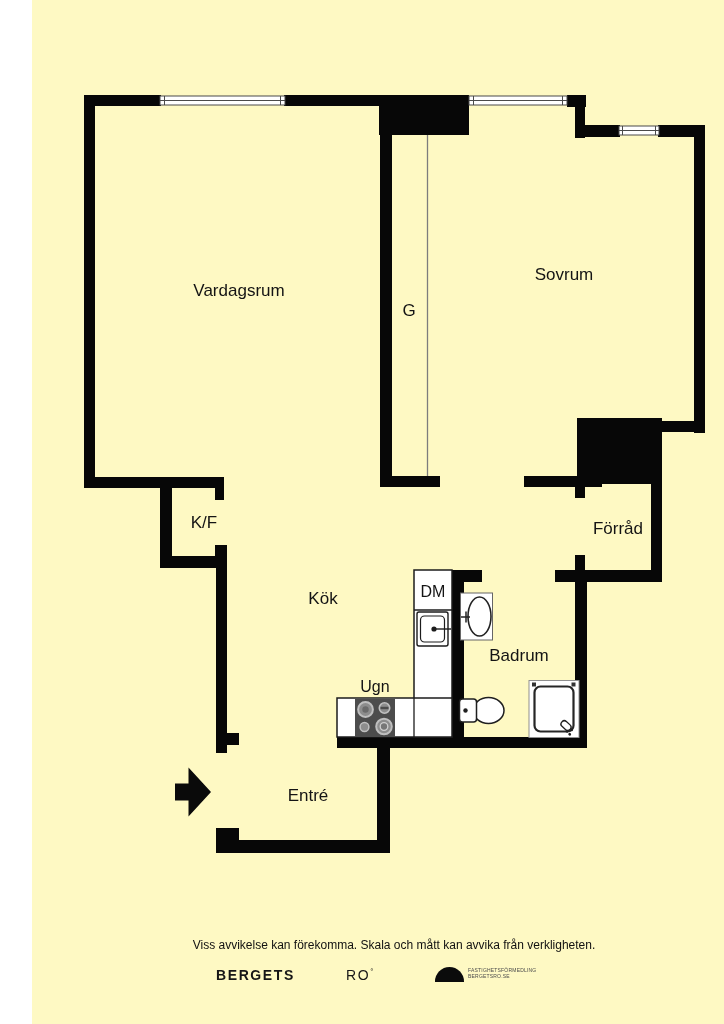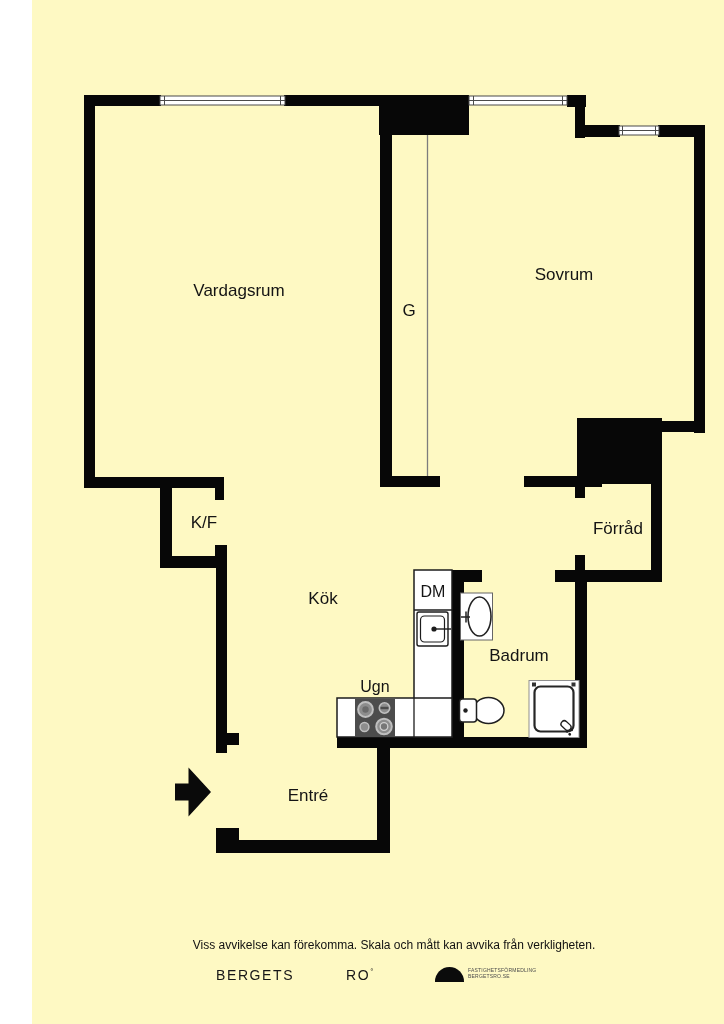--- a/index.html
+++ b/index.html
@@ -8,21 +8,21 @@
   svg.plan{position:absolute;left:0;top:0;display:block;}
   .wall{fill:#070707;}
   .win{fill:#ffffff;stroke:#4a4a4a;stroke-width:1;}
   .winline{stroke:#4a4a4a;stroke-width:1;}
   .fixture{fill:#ffffff;stroke:#1c1c1c;stroke-width:1.5;}
   .fixline{stroke:#1c1c1c;stroke-width:1.3;}
   .room-label{font-family:"Liberation Sans","DejaVu Sans",sans-serif;font-size:17px;fill:#141414;text-anchor:middle;}
   .room-label.small{font-size:16px;}
   .footer{position:absolute;left:0;top:0;width:724px;height:756px;pointer-events:none;}
   .disclaimer{position:absolute;top:938px;left:0;width:724px;text-align:center;font-size:12px;color:#111;}
-  .brand-primary{position:absolute;left:184px;top:967px;font-size:14px;letter-spacing:1.6px;color:#161616;}
+  .brand-primary{position:absolute;left:184px;top:967px;font-size:14px;letter-spacing:1.6px;color:#161616;font-weight:bold;}
   .brand-secondary{position:absolute;left:314px;top:967px;font-size:14px;letter-spacing:1.6px;color:#161616;text-align:center;}
   .brand-secondary .ring{font-size:8px;vertical-align:top;letter-spacing:0;line-height:10px;}
   .logo{position:absolute;left:403px;top:966px;}
   .semicircle{position:absolute;left:0;top:1px;width:29px;height:14.5px;background:#0b0b0b;border-radius:29px 29px 0 0;}
   .logo-text{position:absolute;left:33px;top:1px;font-size:5px;line-height:6.2px;letter-spacing:0.2px;color:#4a4a4a;white-space:nowrap;}
 </style>
 </head>
 <body>
 
 <div class="page">

